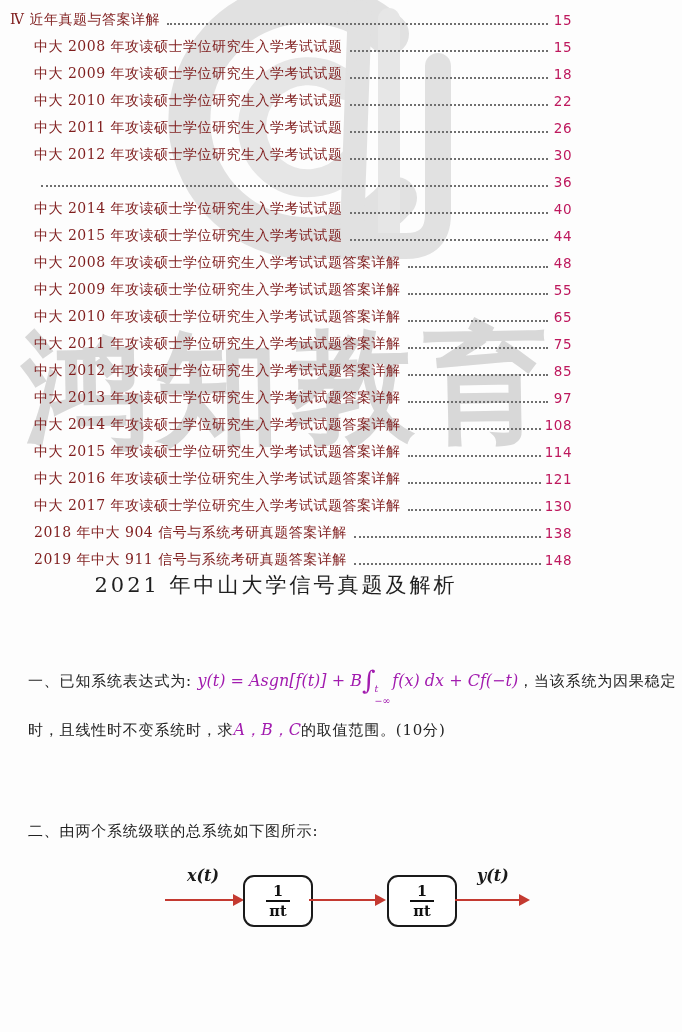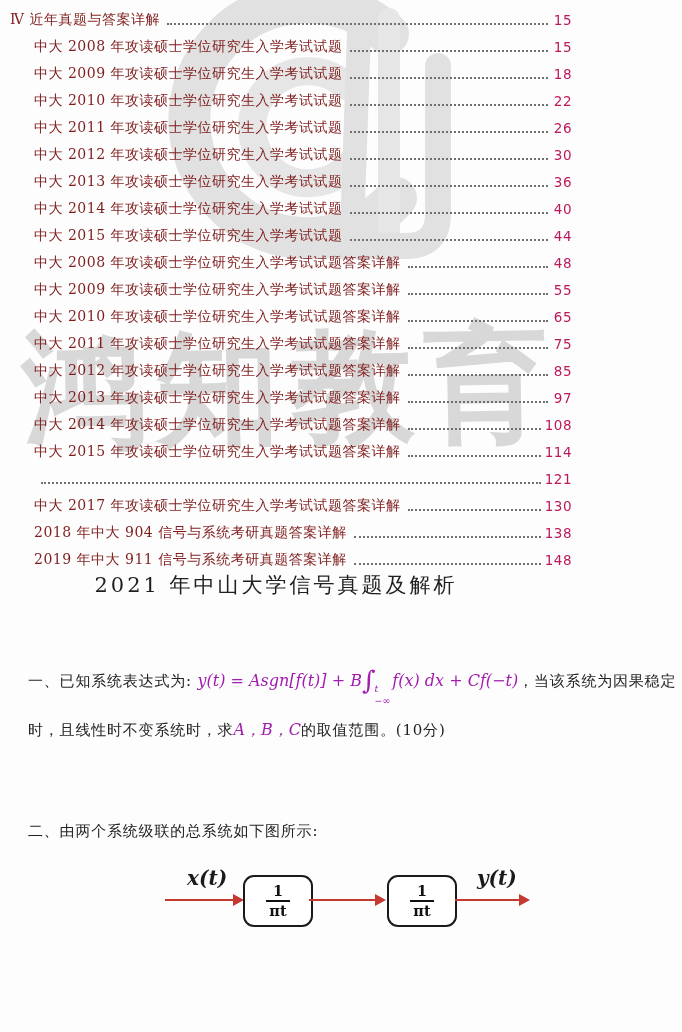--- a/index.html
+++ b/index.html
@@ -42,21 +42,21 @@
   .math{font-family:"DejaVu Serif",serif;font-style:italic;font-size:16px;color:#a21caf;letter-spacing:0;}
   .int-sign{font-style:normal;font-size:26px;position:relative;top:3px;line-height:0;}
   .int-lims{display:inline-flex;flex-direction:column;font-size:9.5px;line-height:1.05;
             vertical-align:-7px;margin-left:-1px;margin-right:2px;font-style:italic;}
   .int-lims .up{transform:translateY(-1px);}
   .int-lims .lo{transform:translateY(1px);}
 
   
   #diagram{position:absolute;left:165px;top:866px;width:380px;height:68px;z-index:1;}
   .sig-label{position:absolute;top:0;font-family:"DejaVu Serif",serif;font-style:italic;
-             font-weight:bold;font-size:20px;color:#1a1a1a;}
+             font-weight:bold;font-size:16px;color:#1a1a1a;}
   .sig-label.in{left:22px;}
   .sig-label.out{left:312px;}
   .arrow{position:absolute;top:0;height:0;}
   .arrow .line{position:absolute;top:33px;height:2.4px;background:var(--arrow,#c43a31);display:block;}
   .arrow .head{position:absolute;top:28px;width:0;height:0;display:block;
     border-top:6px solid transparent;border-bottom:6px solid transparent;
     border-left:11px solid var(--arrow,#c43a31);}
   .a1 .line{left:0;width:70px;} .a1 .head{left:68px;}
   .a2 .line{left:144px;width:68px;} .a2 .head{left:210px;}
   .a3 .line{left:290px;width:66px;} .a3 .head{left:354px;}
@@ -110,21 +110,20 @@
         <span class="lbl">中大 2011 年攻读硕士学位研究生入学考试试题</span>
         <span class="leader"></span>
         <span class="pg">26</span>
       </div>
     <div class="trow lvl1">
         <span class="lbl">中大 2012 年攻读硕士学位研究生入学考试试题</span>
         <span class="leader"></span>
         <span class="pg">30</span>
       </div>
     <div class="trow lvl1">
-        <span class="lbl">中大 2013 年攻读硕士学位研究生入学考试试题</span>
         <span class="leader"></span>
         <span class="pg">36</span>
       </div>
     <div class="trow lvl1">
         <span class="lbl">中大 2014 年攻读硕士学位研究生入学考试试题</span>
         <span class="leader"></span>
         <span class="pg">40</span>
       </div>
     <div class="trow lvl1">
         <span class="lbl">中大 2015 年攻读硕士学位研究生入学考试试题</span>
@@ -165,20 +164,21 @@
         <span class="lbl">中大 2014 年攻读硕士学位研究生入学考试试题答案详解</span>
         <span class="leader"></span>
         <span class="pg">108</span>
       </div>
     <div class="trow lvl1">
         <span class="lbl">中大 2015 年攻读硕士学位研究生入学考试试题答案详解</span>
         <span class="leader"></span>
         <span class="pg">114</span>
       </div>
     <div class="trow lvl1">
+        <span class="lbl">中大 2016 年攻读硕士学位研究生入学考试试题答案详解</span>
         <span class="leader"></span>
         <span class="pg">121</span>
       </div>
     <div class="trow lvl1">
         <span class="lbl">中大 2017 年攻读硕士学位研究生入学考试试题答案详解</span>
         <span class="leader"></span>
         <span class="pg">130</span>
       </div>
     <div class="trow lvl1">
         <span class="lbl">2018 年中大 904 信号与系统考研真题答案详解</span>

